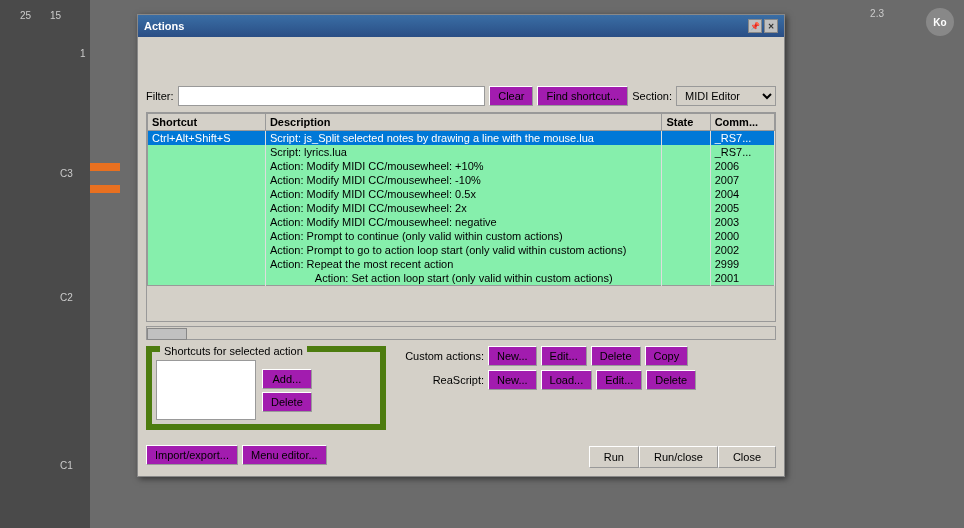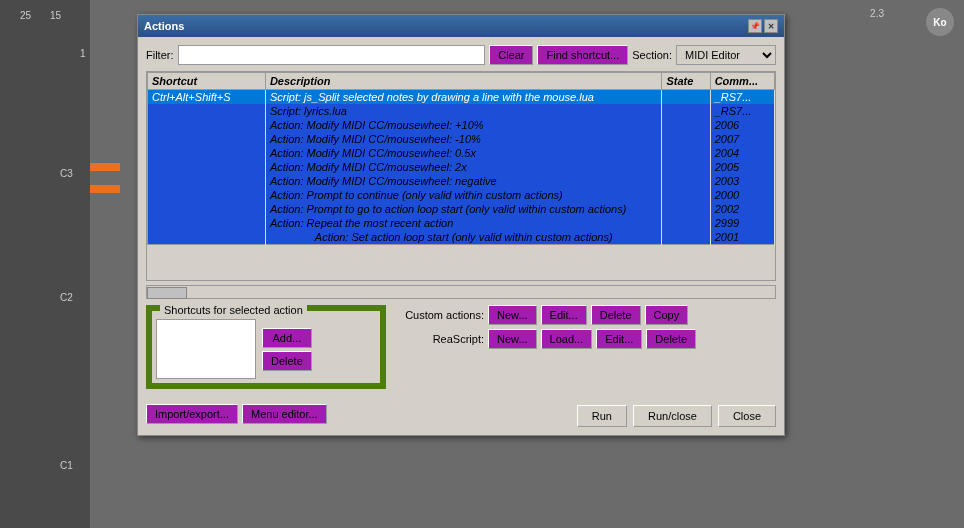--- a/index.html
+++ b/index.html
@@ -139,20 +139,21 @@
       font-size: 8px;
       display: flex;
       align-items: center;
       justify-content: center;
       cursor: pointer;
       color: #333;
     }
 
     .modal-body {
       padding: 8px;
+      margin-top: 41px;
     }
 
     
     .filter-row {
       display: flex;
       align-items: center;
       gap: 4px;
       margin-bottom: 6px;
     }
 
@@ -193,24 +194,23 @@
       font-size: 11px;
       background: #d4d0c8;
       border: 1px solid #999;
       min-width: 100px;
     }
 
     
     .actions-table {
       width: 100%;
       border-collapse: collapse;
-      background: #1d4ed8;
+      background: #86efac;
       border: 1px solid #999;
       margin-bottom: 6px;
-      font-style: italic;
     }
 
     .actions-table thead th {
       background: #d4d0c8;
       border: 1px solid #999;
       padding: 2px 4px;
       text-align: left;
       font-size: 11px;
       font-weight: bold;
       position: sticky;
@@ -297,21 +297,20 @@
 
     .shortcut-buttons {
       display: flex;
       flex-direction: column;
       gap: 3px;
       justify-content: center;
     }
 
     .bottom-actions {
       display: flex;
-      gap: 6px;
       justify-content: flex-start;
       margin-top: 4px;
       border-radius: 8px;
     }
 
     .btn-run {
       height: 22px;
       padding: 0 14px;
       background: #d4d0c8;
       border: 1px solid #999;

